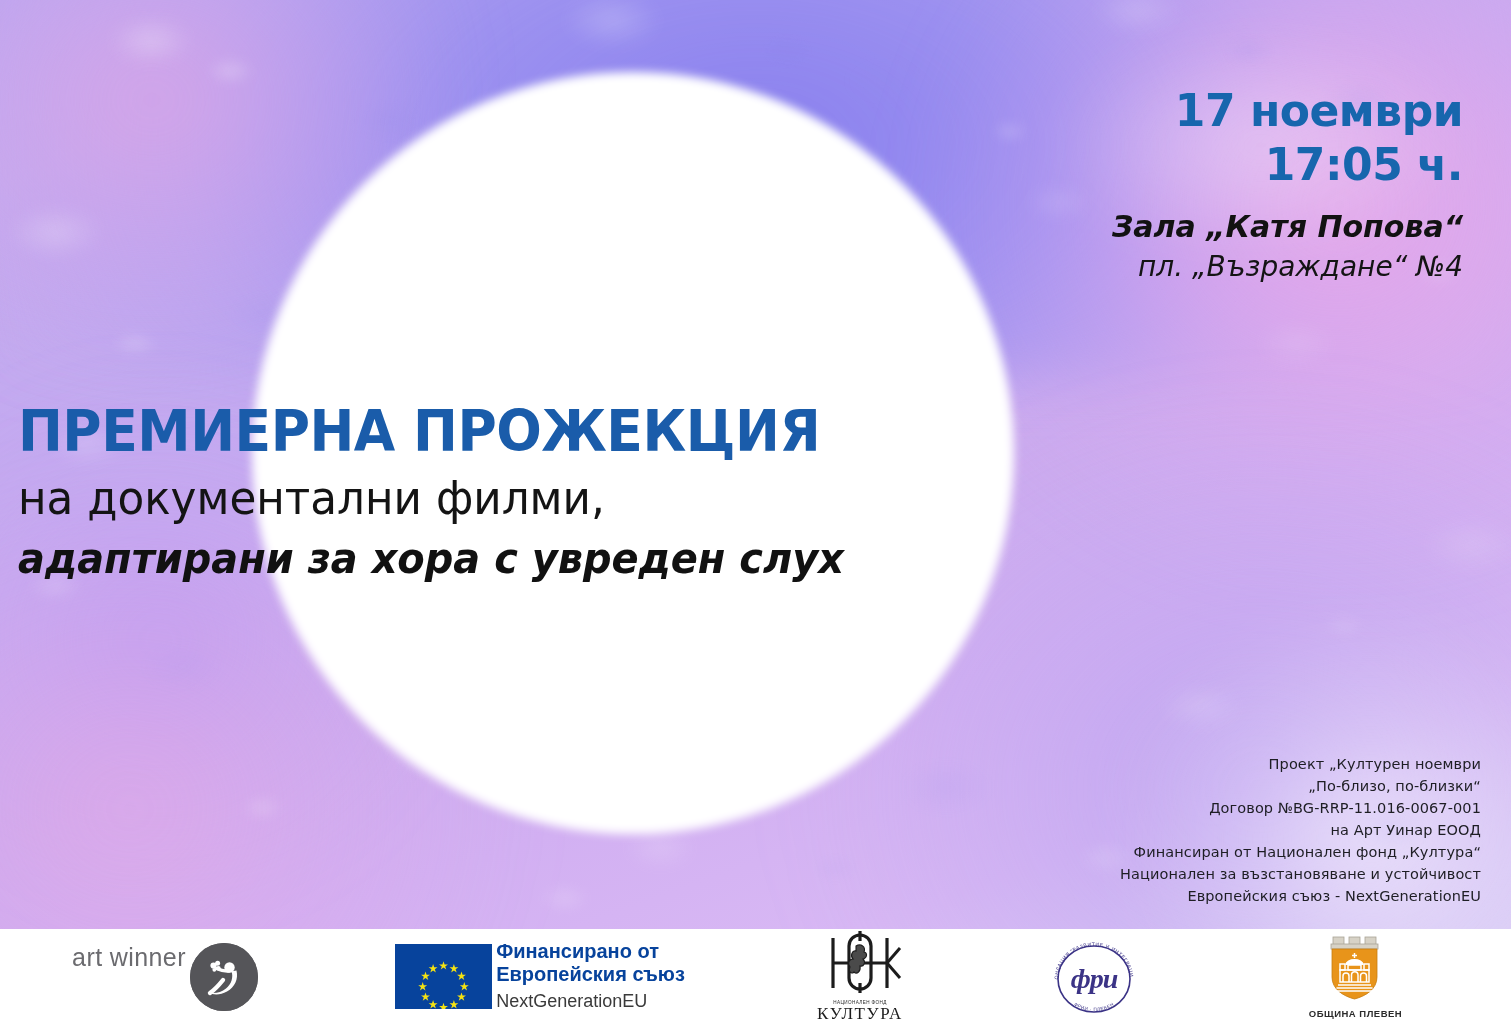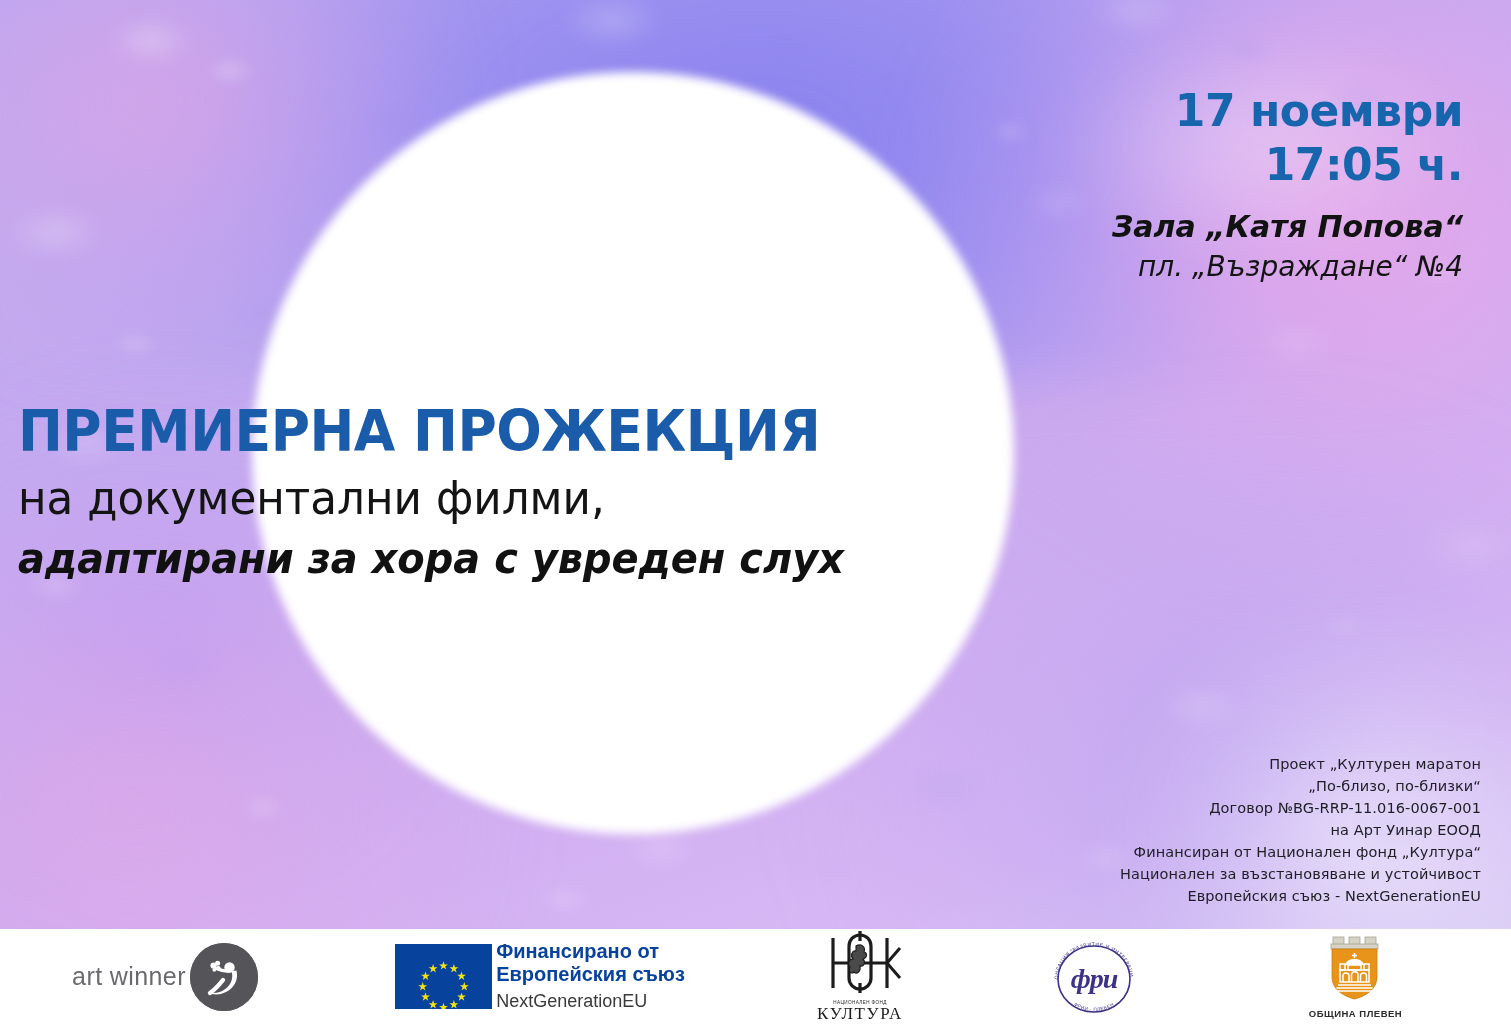--- a/index.html
+++ b/index.html
@@ -317,21 +317,21 @@
     justify-content: center;
     height: 95px;
   }
   .slot-artwinner { width: 330px; }
   .slot-eu        { width: 420px; }
   .slot-nfk       { width: 220px; align-items: flex-end; }
   .slot-frii      { width: 230px; }
   .slot-pleven    { width: 311px; }
 
   
-  .aw-wrap { display: flex; align-items: center; gap: 12px; }
+  .aw-wrap { display: flex; align-items: flex-start; gap: 12px; }
   .aw-text {
     font-family: "Liberation Sans", "DejaVu Sans", sans-serif;
     font-size: 25px;
     color: #6b6b6f;
     letter-spacing: 0.4px;
     position: relative;
     z-index: 1;
   }
   .aw-mark {
     width: 68px; height: 68px;
@@ -434,21 +434,21 @@
   <div class="event-info">
     <div class="date">17 ноември</div>
     <div class="time">17:05 ч.</div>
     <div class="venue-block">
       <div class="venue-hall">Зала „Катя Попова“</div>
       <div class="venue-addr">пл. „Възраждане“ №4</div>
     </div>
   </div>
 
   <div class="credits">
-    <div>Проект „Културен маратон</div>
+    <div>Проект „Културен ноември</div>
     <div>„По-близо, по-близки“</div>
     <div>Договор №BG-RRP-11.016-0067-001</div>
     <div>на Арт Уинар ЕООД</div>
     <div>Финансиран от Национален фонд „Култура“</div>
     <div>Национален за възстановяване и устойчивост</div>
     <div>Европейския съюз - NextGenerationEU</div>
   </div>
 
   <div class="footer-bar">
 

